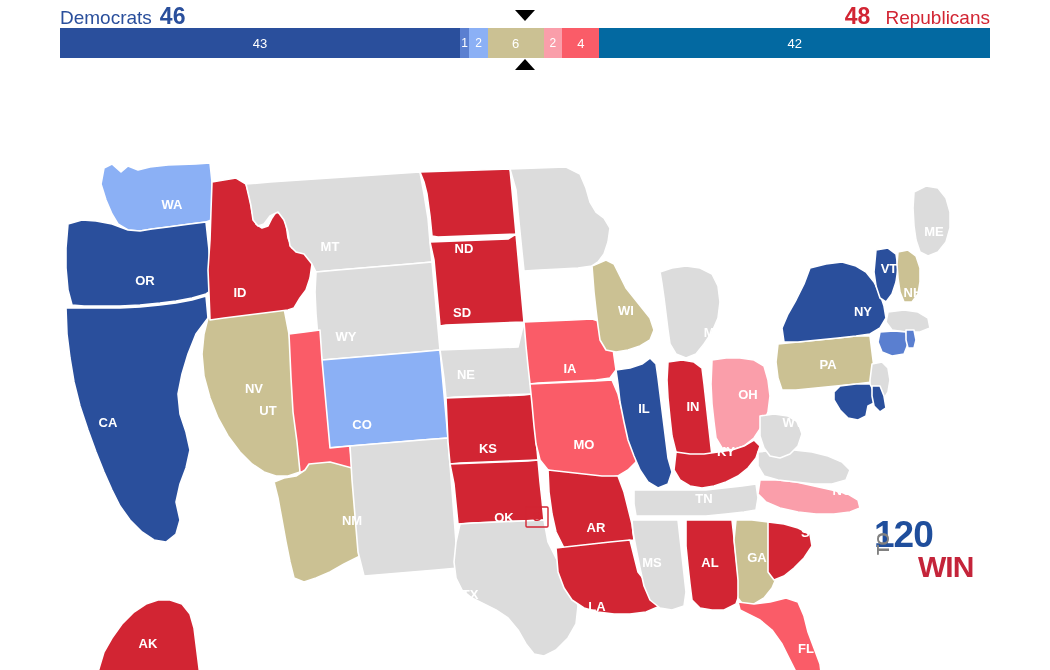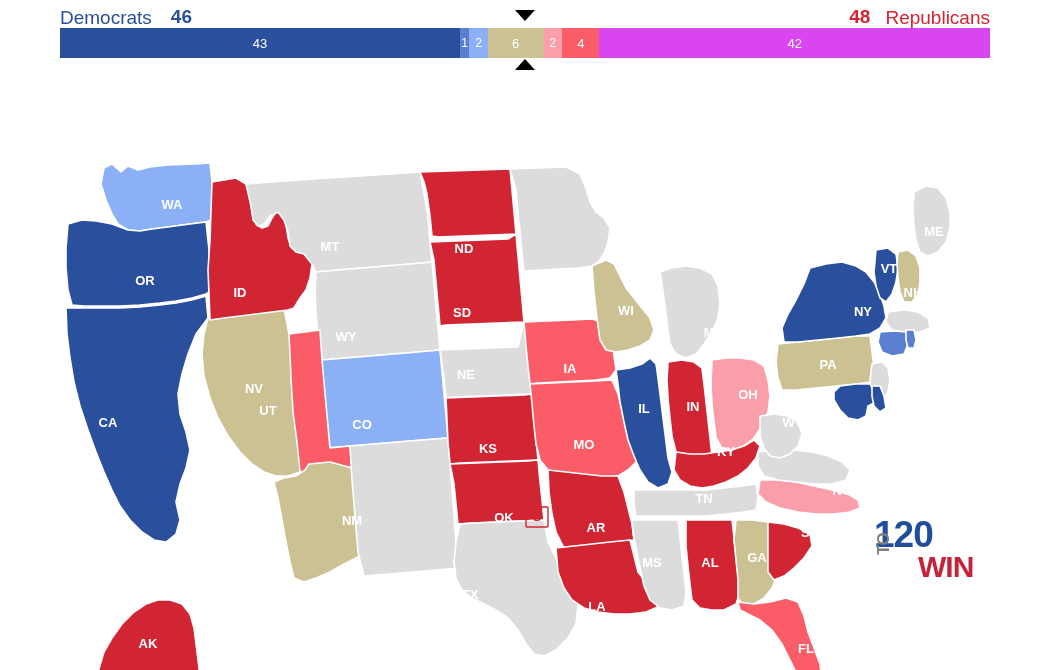--- a/index.html
+++ b/index.html
@@ -1,23 +1,23 @@
 <!DOCTYPE html>
 <html><head>
 <meta charset="utf-8">
 <style>
   html,body{margin:0;padding:0;background:#fff;}
   body{width:1050px;height:670px;overflow:hidden;font-family:"Liberation Sans",sans-serif;position:relative;}
 
   
   #header{position:absolute;left:0;top:0;width:1050px;height:28px;}
-  .hdr-left{position:absolute;left:60px;top:0px;height:28px;display:flex;align-items:flex-end;gap:19px;}
+  .hdr-left{position:absolute;left:60px;top:0px;height:28px;display:flex;align-items:flex-end;gap:8px;}
   .hdr-right{position:absolute;right:60px;top:0px;height:28px;display:flex;align-items:flex-end;gap:15px;}
   .party-name{font-size:19px;line-height:21px;font-weight:400;}
-  .party-count{font-size:19px;line-height:23px;font-weight:bold;}
+  .party-count{font-size:23px;line-height:23px;font-weight:bold;}
   .dem-color{color:#2a4f9c;}
   .rep-color{color:#d22533;}
 
   
   #seatbar{position:absolute;left:60px;top:28px;width:930px;height:37px;display:flex;}
   .seg{height:30px;display:flex;align-items:center;justify-content:center;color:#fff;
        font-size:13px;font-weight:400;overflow:hidden;box-sizing:border-box;}
   .seg.tiny{font-size:12px;}
   #tri-top{position:absolute;left:0;top:10px;width:0;height:0;
       border-left:10px solid transparent;border-right:10px solid transparent;border-top:11px solid #000;}
@@ -71,21 +71,21 @@
     </div>
     <div class="seg" style="width: 6%; background: rgb(203, 193, 147);">
       <span>6</span>
     </div>
     <div class="seg tiny" style="width: 2%; background: rgb(250, 158, 170);">
       <span>2</span>
     </div>
     <div class="seg" style="width: 4%; background: rgb(250, 92, 104);">
       <span>4</span>
     </div>
-    <div class="seg" style="width: 42%; background: #d946ef;">
+    <div class="seg" style="width: 42%; background: #0369a1;">
       <span>42</span>
     </div>
   </div>
 <div id="tri-top" style="left: 515px;"></div>
 <div id="tri-bot" style="left: 515px;"></div>
 
 <div id="mapwrap">
 <svg id="usmap" viewBox="0 0 1050 598" xmlns="http://www.w3.org/2000/svg">
   <g id="states">
         <path d="M104,96 L112,92 L121,100 L128,94 L138,98 L150,95 L168,93 L196,92 L210,91 L212,110 L213,128 L214,147 L206,150 L190,152 L168,155 L152,157 L140,159 L128,158 L118,152 L112,142 L106,128 L101,112 Z" fill="#8bb0f5" class="st"></path>

